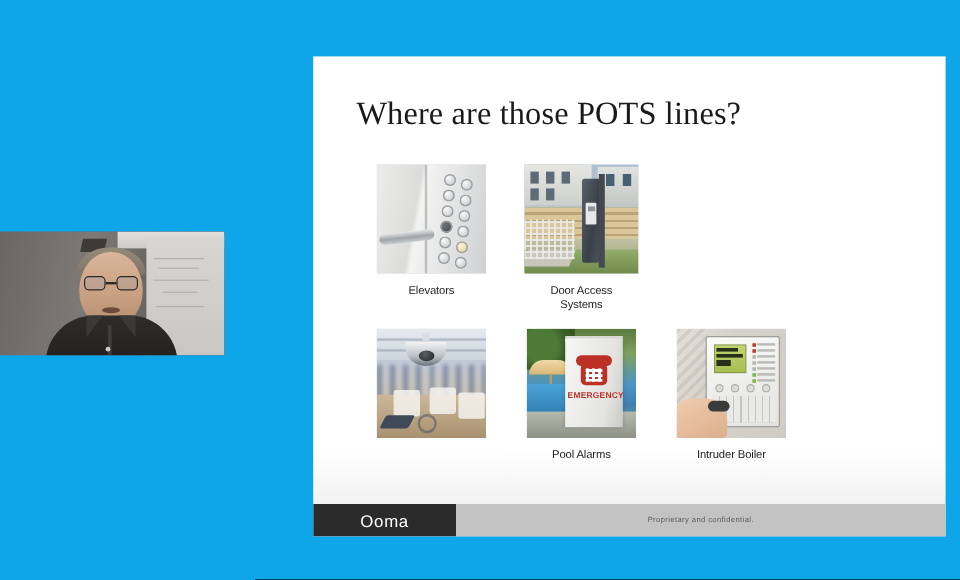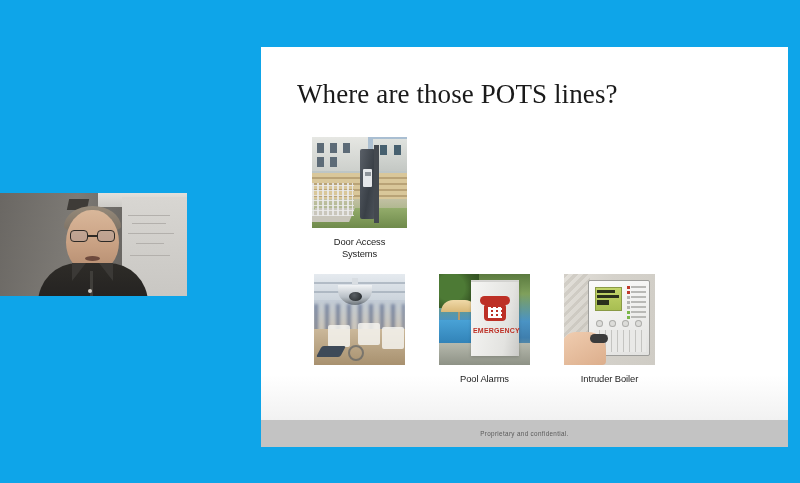--- a/index.html
+++ b/index.html
@@ -458,20 +458,43 @@
   <div id="slide">
 
     <div class="slide-title">Where are those POTS lines?</div>
 
     <div class="grid">
 
       <div class="grid-row row1">
 
 
 
+        <div class="cell">
+          <div class="thumb">
+            <div class="art-elev">
+              <div class="seam"></div>
+              <div class="rail"></div>
+              <div class="btncol">
+                <div class="b" style="left:56px; top:8px"></div>
+                <div class="b" style="left:70px; top:12px"></div>
+                <div class="b" style="left:55px; top:21px"></div>
+                <div class="b" style="left:69px; top:25px"></div>
+                <div class="b" style="left:54px; top:34px"></div>
+                <div class="b" style="left:68px; top:38px"></div>
+                <div class="b dark" style="left:53px; top:47px"></div>
+                <div class="b" style="left:67px; top:51px"></div>
+                <div class="b" style="left:52px; top:60px"></div>
+                <div class="b on" style="left:66px; top:64px"></div>
+                <div class="b" style="left:51px; top:73px"></div>
+                <div class="b" style="left:65px; top:77px"></div>
+              </div>
+            </div>
+          </div>
+          <div class="cell-label">Elevators</div>
+        </div>
 
         <div class="cell wide">
           <div class="thumb">
             <div class="art-door">
               <div class="bldg"></div>
               <div class="win" style="left:5px; top:6px"></div>
               <div class="win" style="left:18px; top:6px"></div>
               <div class="win" style="left:31px; top:6px"></div>
               <div class="win" style="left:5px; top:20px"></div>
               <div class="win" style="left:18px; top:20px"></div>
@@ -588,19 +611,20 @@
             </div>
           </div>
           <div class="cell-label">Intruder  Boiler</div>
         </div>
 
 
       </div>
     </div>
 
     <div class="footer">
+      <div class="footer-brand">Ooma</div>
       <div class="footer-bar">
         <span class="footer-note">Proprietary and confidential.</span>
       </div>
     </div>
 
   </div>
 </div>
 
 </body></html>

